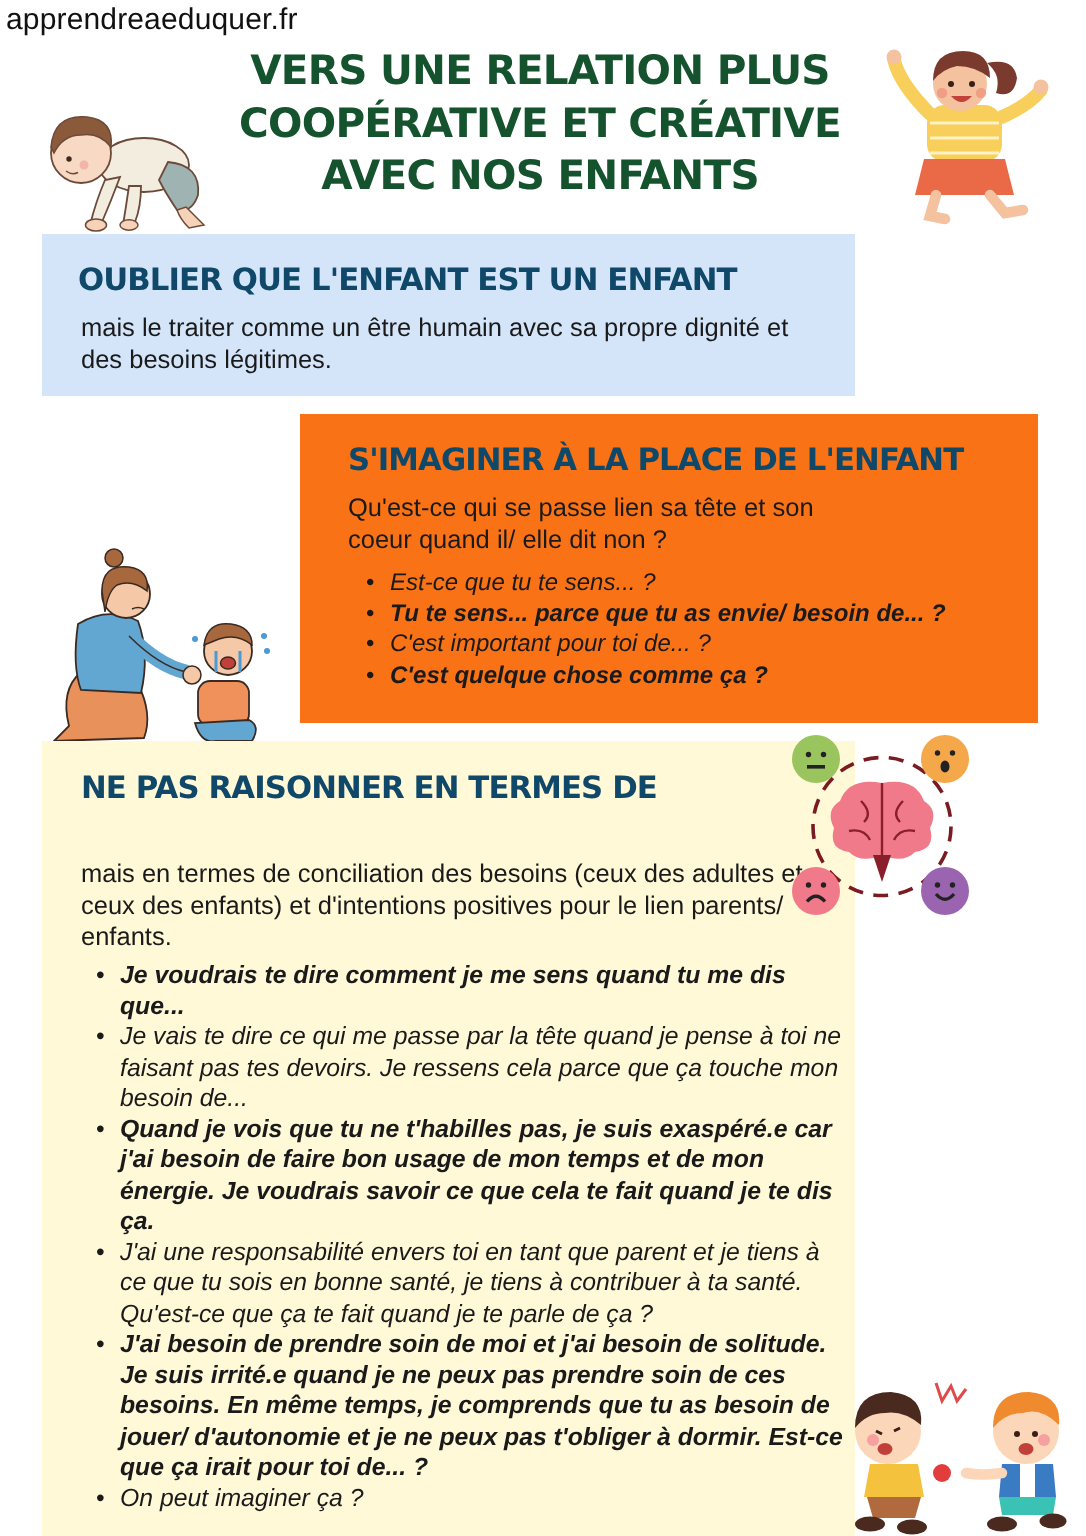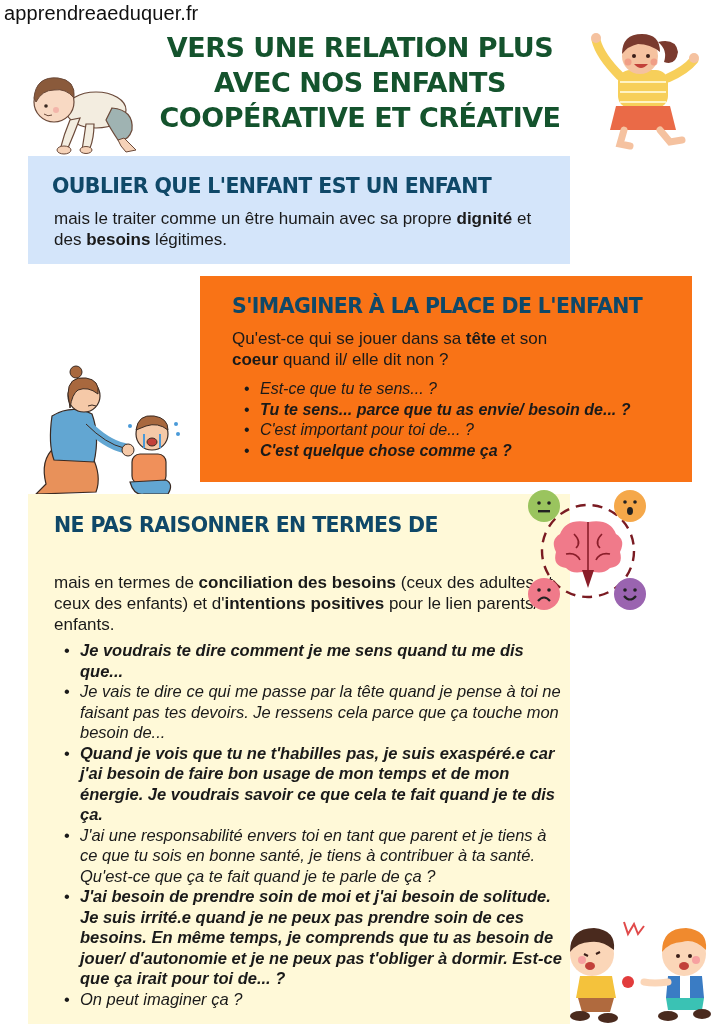--- a/index.html
+++ b/index.html
@@ -27,33 +27,33 @@
   .box2 li { font-size: 16px; line-height: 20.5px; font-style: italic; position: relative; padding-left: 16px; }
 
   .box3 { left: 28px; top: 494px; width: 542px; height: 530px; background: #fff9d8; }
   .box3 .heading { position: absolute; left: 26px; top: 18px; font-size: 20.5px; line-height: 26px; }
   .box3 .body { position: absolute; left: 26px; top: 78px; font-size: 17px; line-height: 21px; width: 510px; }
   .box3 ul { position: absolute; left: 36px; top: 146px; list-style: none; width: 500px; }
   .box3 li { font-size: 16.5px; line-height: 20.5px; font-style: italic; position: relative; padding-left: 16px; }
 
   li::before { content: "•"; position: absolute; left: 0; top: 0; font-style: normal; font-weight: normal; }
   li.b { font-weight: bold; }
-  b { font-weight: bold; }
+  b { font-weight: normal; }
 
   .illus { position: absolute; }
 </style>
 </head>
 <body>
 
 <div class="site">apprendreaeduquer.fr</div>
 
 <div class="title">
   <div>VERS UNE RELATION PLUS</div>
+  <div>COOPÉRATIVE ET CRÉATIVE</div>
   <div>AVEC NOS ENFANTS</div>
-  <div>COOPÉRATIVE ET CRÉATIVE</div>
 </div>
 
 <svg class="illus" style="left:24px;top:68px" width="116" height="90" viewBox="0 0 116 90">
   <ellipse cx="72" cy="42" rx="30" ry="18" fill="#f3ede0" stroke="#6b4a3a" stroke-width="1.2"></ellipse>
   <path d="M88 40 Q110 42 108 62 Q104 74 94 72 Q86 60 82 52 Z" fill="#9fb3b2" stroke="#6b4a3a" stroke-width="1.2"></path>
   <path d="M100 70 Q108 78 112 82 L102 84 Q96 78 94 72 Z" fill="#f5d2b8" stroke="#6b4a3a" stroke-width="1"></path>
   <path d="M56 50 Q50 66 44 80 L36 82 Q40 66 46 52 Z" fill="#f3ede0" stroke="#6b4a3a" stroke-width="1.2"></path>
   <ellipse cx="40" cy="82" rx="7" ry="4" fill="#f5d2b8" stroke="#6b4a3a" stroke-width="1"></ellipse>
   <path d="M70 56 Q70 70 66 80 L58 82 Q60 70 62 56 Z" fill="#f3ede0" stroke="#6b4a3a" stroke-width="1.2"></path>
   <ellipse cx="62" cy="82" rx="6" ry="3.5" fill="#f5d2b8" stroke="#6b4a3a" stroke-width="1"></ellipse>
@@ -84,21 +84,21 @@
   <circle cx="64" cy="36" r="3.5" fill="#ee8f7a" opacity="0.7"></circle>
 </svg>
 
 <div class="box box1">
   <div class="heading">OUBLIER QUE L'ENFANT EST UN ENFANT</div>
   <div class="body"><span>mais le traiter comme un être humain avec sa propre </span><b>dignité</b><span> et des </span><b>besoins</b><span> légitimes.</span></div>
 </div>
 
 <div class="box box2">
   <div class="heading">S'IMAGINER À LA PLACE DE L'ENFANT</div>
-  <div class="body"><span>Qu'est-ce qui se jouer dans sa </span><b>tête</b><span> et son </span><br><b>coeur</b><span> quand il/ elle dit non ?</span></div>
+  <div class="body"><span>Qu'est-ce qui se passe lien sa </span><b>tête</b><span> et son </span><br><b>coeur</b><span> quand il/ elle dit non ?</span></div>
   <ul>
     <li>Est-ce que tu te sens... ?</li>
     <li class="b">Tu te sens... parce que tu as envie/ besoin de... ?</li>
     <li>C'est important pour toi de... ?</li>
     <li class="b">C'est quelque chose comme ça ?</li>
   </ul>
 </div>
 
 <svg class="illus" style="left:26px;top:364px" width="168" height="136" viewBox="0 0 168 136">
   <path d="M20 120 Q14 96 28 84 L66 92 Q76 112 70 128 L10 130 Z" fill="#e8915a" stroke="#3a2a22" stroke-width="1.2"></path>

